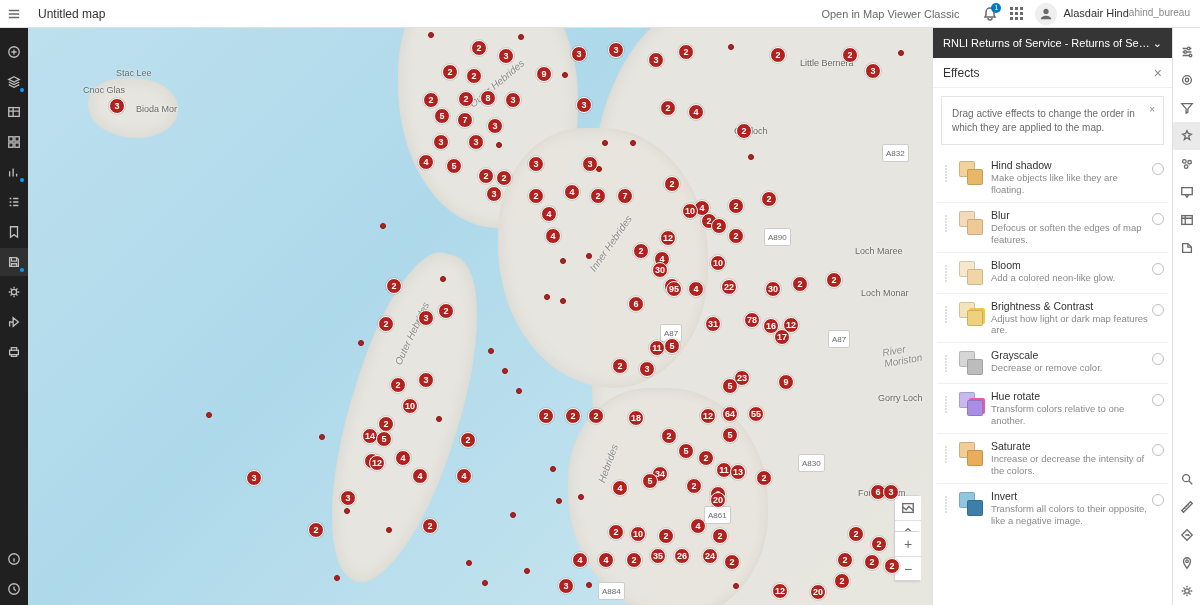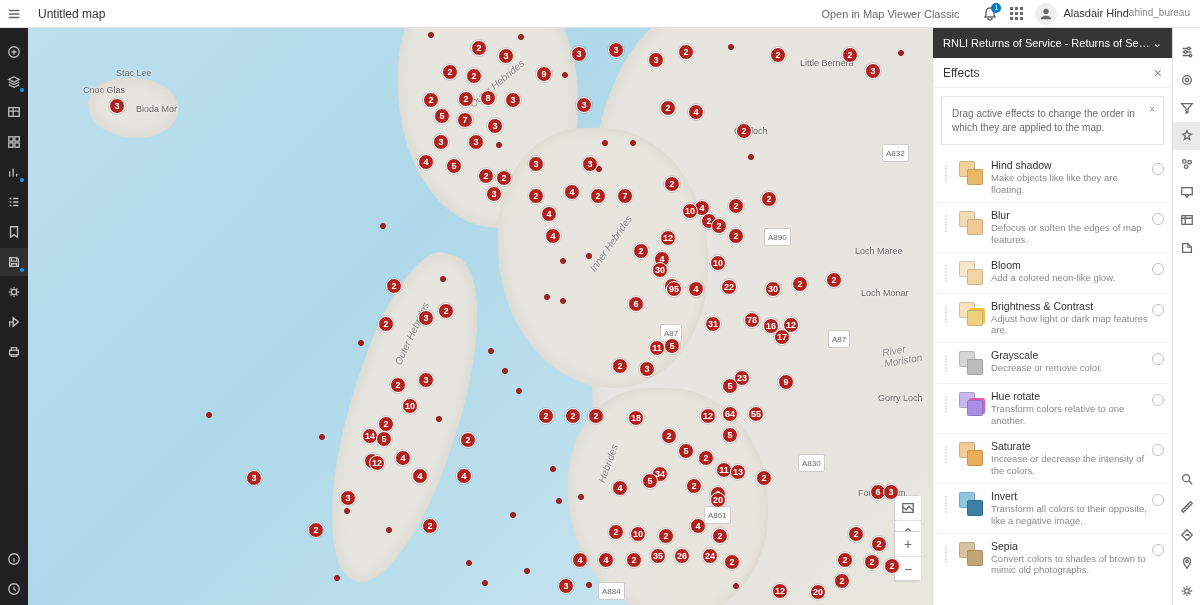--- a/index.html
+++ b/index.html
@@ -593,39 +593,20 @@
         <div class="fx-icon t-iv">
           <div class="sq a"></div>
           <div class="sq b"></div>
         </div>
         <div class="fx-text">
           <div class="fx-title">Invert</div>
           <div class="fx-desc">Transform all colors to their opposite, like a negative image.</div>
         </div>
         <div class="toggle"></div>
       </div>
-      <div class="fx">
-        <div class="drag">
-          <span></span>
-          <span></span>
-          <span></span>
-          <span></span>
-          <span></span>
-          <span></span>
-        </div>
-        <div class="fx-icon t-sp">
-          <div class="sq a"></div>
-          <div class="sq b"></div>
-        </div>
-        <div class="fx-text">
-          <div class="fx-title">Sepia</div>
-          <div class="fx-desc">Convert colors to shades of brown to mimic old photographs.</div>
-        </div>
-        <div class="toggle"></div>
-      </div>
     </div>
 </div>
 
 <div class="rightbar">
   <div class="rbtn">
       <svg viewBox="0 0 16 16">
         <path d="M3 4h6M11 4h2M3 8h2M7 8h6M3 12h8M13 12h0"></path>
         <circle cx="10" cy="4" r="1.5"></circle>
         <circle cx="6" cy="8" r="1.5"></circle>
         <circle cx="12" cy="12" r="1.5"></circle>

